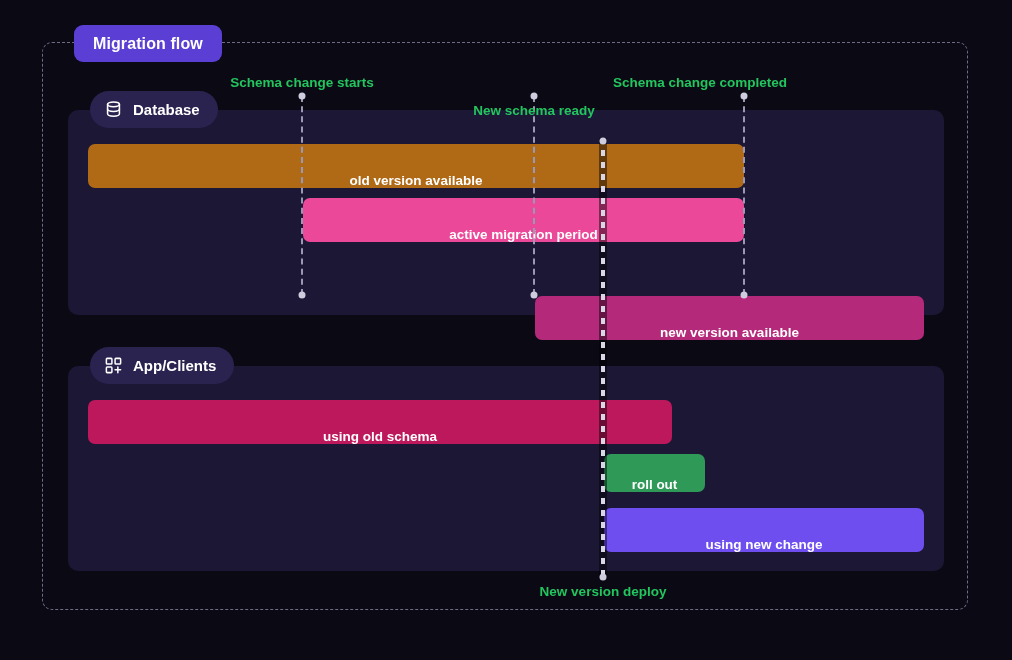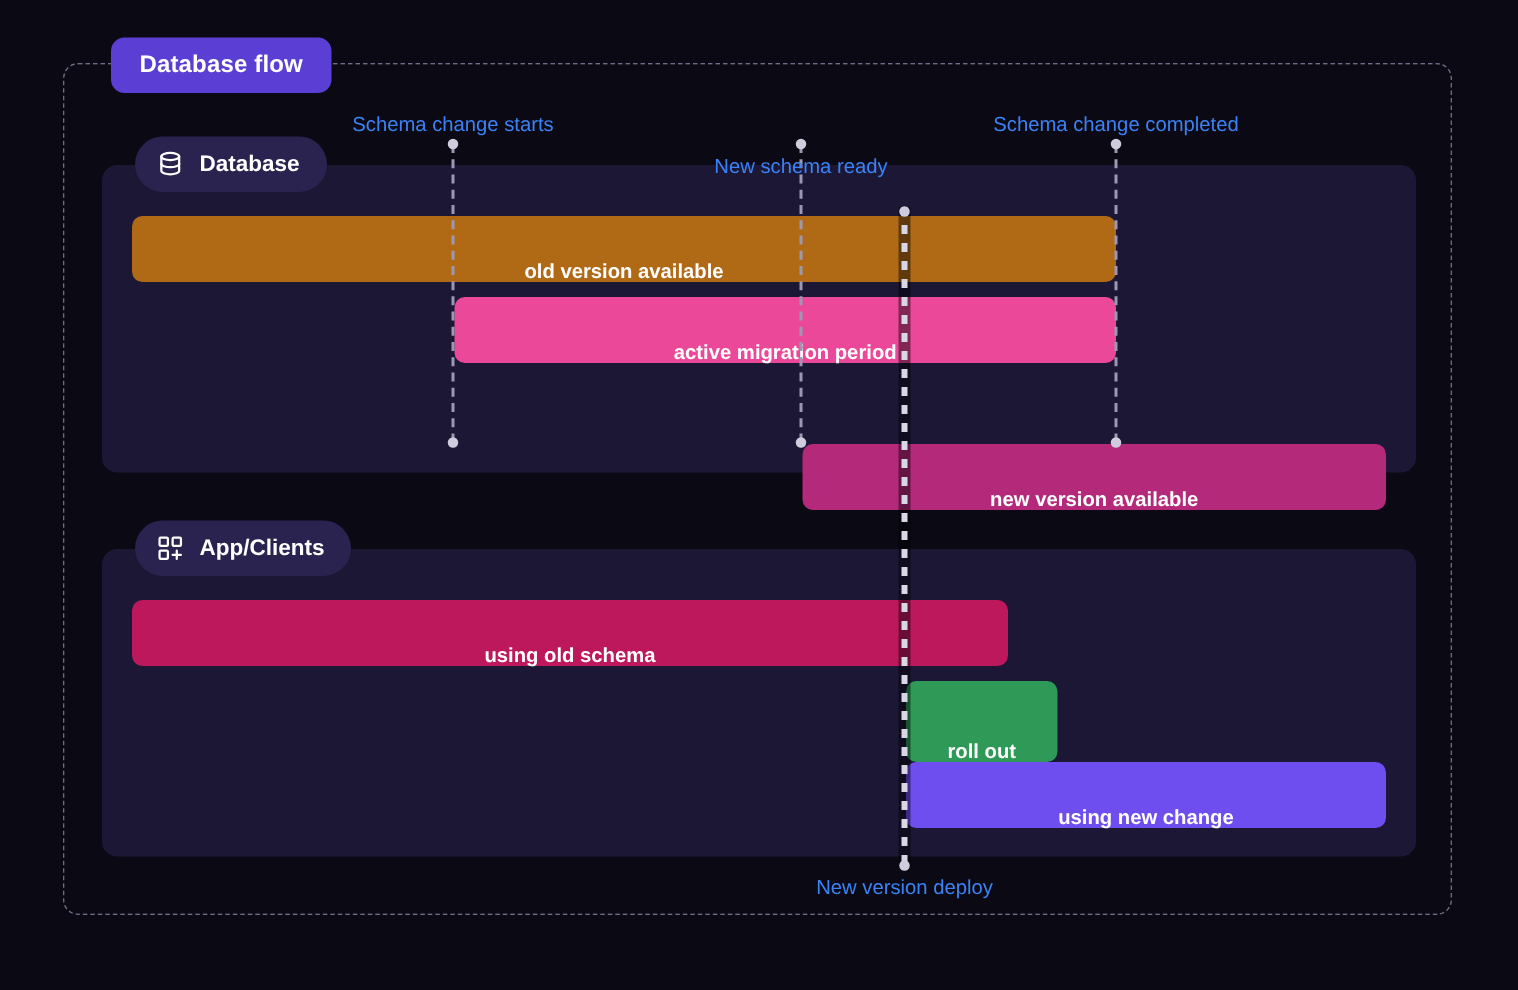--- a/index.html
+++ b/index.html
@@ -59,22 +59,22 @@
     position:absolute;
     background:#1b1735;
     border-radius:10px;
     z-index:5;
   }
 
   
   .ms-label{
     position:absolute;
     transform:translateX(-50%);
-    color:#3b82f6;
-    font-size:13.5px;font-weight:normal;
+    color:#22c55e;
+    font-size:13.5px;font-weight:bold;
     white-space:nowrap;
     z-index:30;
   }
   .ms-line{
     position:absolute;
     width:0;
     border-left:2px dashed #9b98b4;
     z-index:25;
   }
   .ms-dot{
@@ -145,37 +145,37 @@
       </div>
       <div class="bar" style="left: 303px; top: 198px; width: 441px; height: 44px; background: #ec4899;">
         <span>active migration period</span>
       </div>
       <div class="bar" style="left: 535px; top: 252px; width: 389px; height: 44px; background: rgb(181, 41, 122); margin-top: 44px;">
         <span>new version available</span>
       </div>
       <div class="bar" style="left: 88px; top: 400px; width: 584px; height: 44px; background: #be185d;">
         <span>using old schema</span>
       </div>
-      <div class="bar" style="left: 604px; top: 454px; width: 101px; height: 54px; background: rgb(47, 154, 88);">
+      <div class="bar" style="left: 604px; top: 454px; width: 101px; height: 38px; background: rgb(47, 154, 88);">
         <span>roll out</span>
       </div>
       <div class="bar" style="left: 604px; top: 508px; width: 320px; height: 44px; background: rgb(111, 78, 240);">
         <span>using new change</span>
       </div>
     </div>
 
   <div id="labels-layer">
       <div class="ms-label" style="left: 302px; top: 75px;">Schema change starts</div>
       <div class="ms-label" style="left: 534px; top: 75px; margin-top: 28px;">New schema ready</div>
-      <div class="ms-label" style="left: 744px; top: 75px;">Schema change completed</div>
+      <div class="ms-label" style="left: 700px; top: 75px;">Schema change completed</div>
       <div class="ms-label" style="left: 603px; top: 584px;">New version deploy</div>
     </div>
 
   <div class="title-pill" style="background: rgb(91, 63, 212);">
-    <span>Database flow</span>
+    <span>Migration flow</span>
   </div>
 
   <div class="lane-pill" id="pill-clients" style="left: 90px; top: 347px; background: rgb(42, 35, 80);">
     <span class="ico">
       <svg width="19" height="19" viewBox="0 0 24 24" fill="none" stroke="#ffffff" stroke-width="1.9" stroke-linecap="round" stroke-linejoin="round">
         <rect x="3" y="3" width="7" height="7" rx="1"></rect>
         <rect x="14" y="3" width="7" height="7" rx="1"></rect>
         <rect x="3" y="14" width="7" height="7" rx="1"></rect>
         <path d="M17.5 14v7M14 17.5h7"></path>
       </svg>

